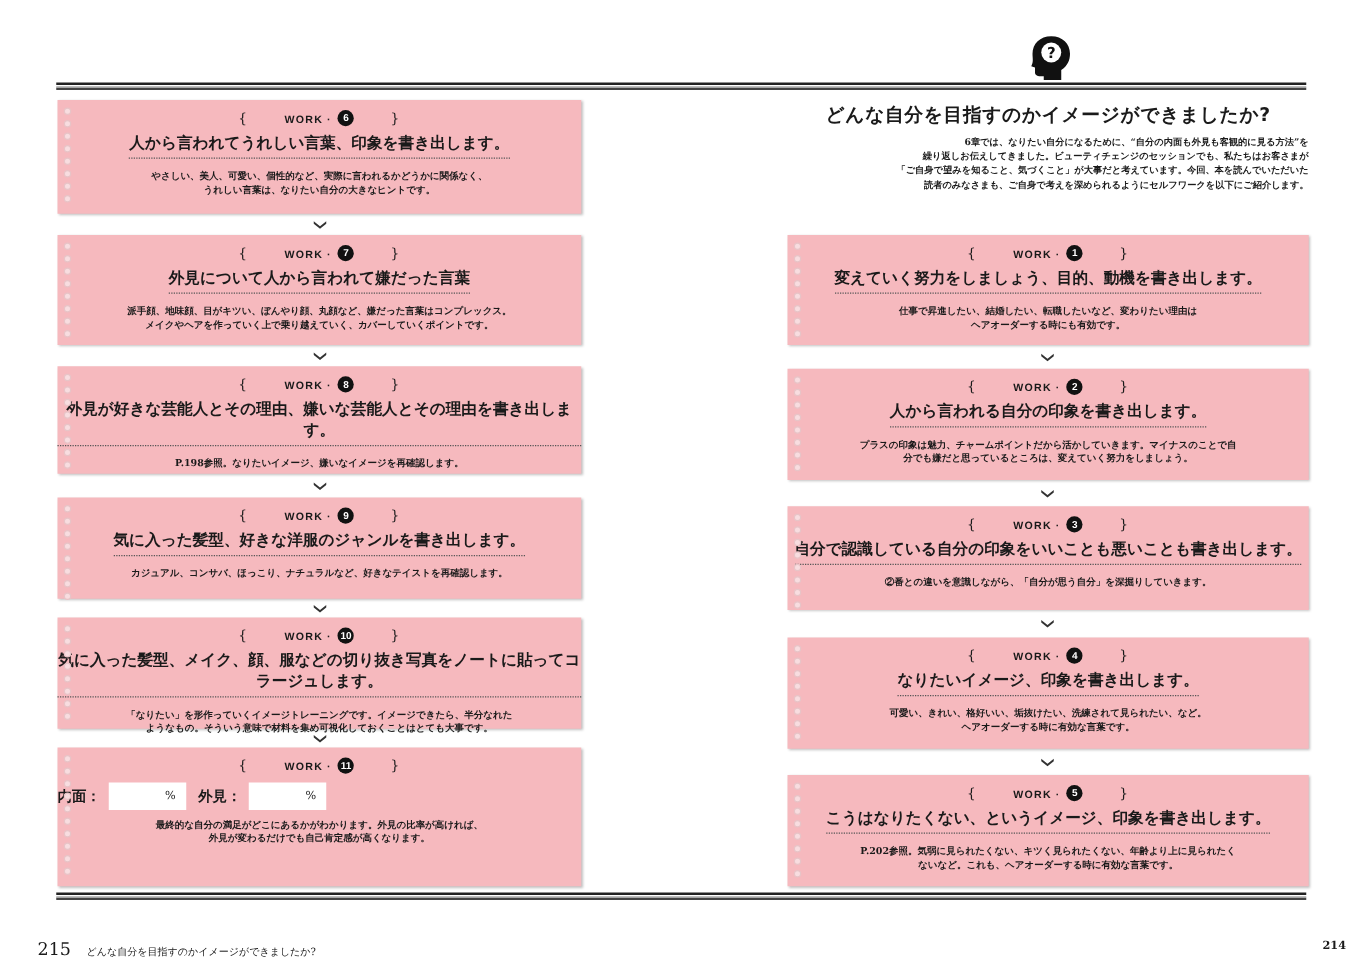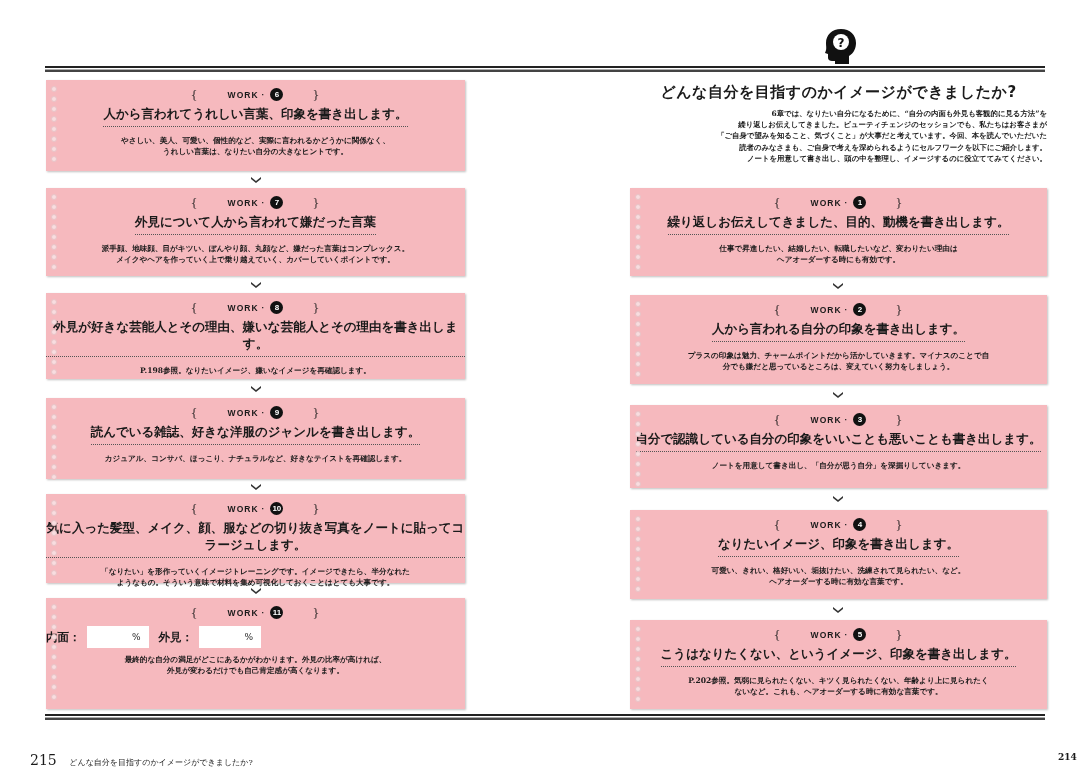--- a/index.html
+++ b/index.html
@@ -57,21 +57,20 @@
   <circle cx="17" cy="14" r="8" fill="#fff"></circle>
   <text x="17" y="18.5" text-anchor="middle" font-size="12" font-weight="bold" font-family="DejaVu Sans, sans-serif" fill="#111">?</text>
 </svg>
 
 <div class="right-title">どんな自分を目指すのかイメージができましたか?</div>
 <div class="intro">
   <div>6章では、なりたい自分になるために、“自分の内面も外見も客観的に見る方法”を</div>
   <div>繰り返しお伝えしてきました。ビューティチェンジのセッションでも、私たちはお客さまが</div>
   <div>「ご自身で望みを知ること、気づくこと」が大事だと考えています。今回、本を読んでいただいた</div>
   <div>読者のみなさまも、ご自身で考えを深められるようにセルフワークを以下にご紹介します。</div>
-  <div>ノートを用意して書き出し、頭の中を整理し、イメージするのに役立ててみてください。</div>
 </div>
 
 <div id="cards">
     <div class="card" style="left: 46px; top: 80px; width: 419px; height: 91px;">
       <div class="holes">
         <div class="hole"></div>
         <div class="hole"></div>
         <div class="hole"></div>
         <div class="hole"></div>
         <div class="hole"></div>
@@ -159,21 +158,21 @@
         <div class="hole"></div>
         <div class="hole"></div>
       </div>
       <div class="work-label">
         <span class="bracket">{</span>
         <span>WORK</span>
         <span>·</span>
         <span class="badge">9</span>
         <span class="bracket">}</span>
       </div>
-      <div><span class="card-title">読んでいる雑誌、好きな洋服のジャンルを書き出します。</span></div>
+      <div><span class="card-title">気に入った髪型、好きな洋服のジャンルを書き出します。</span></div>
       <div class="card-desc">
         <div>カジュアル、コンサバ、ほっこり、ナチュラルなど、好きなテイストを再確認します。</div>
       </div>
     </div>
     <svg class="chev" viewBox="0 0 12 8" style="left: 250px; top: 483px;">
       <path d="M1 1 L6 5 L11 1 L11 3 L6 7 L1 3 Z" fill="#333"></path>
     </svg>
     <div class="card" style="left: 46px; top: 494px; width: 419px; height: 89px;">
       <div class="holes">
         <div class="hole"></div>
@@ -243,21 +242,21 @@
         <div class="hole"></div>
         <div class="hole"></div>
       </div>
       <div class="work-label">
         <span class="bracket">{</span>
         <span>WORK</span>
         <span>·</span>
         <span class="badge">1</span>
         <span class="bracket">}</span>
       </div>
-      <div><span class="card-title">繰り返しお伝えしてきました、目的、動機を書き出します。</span></div>
+      <div><span class="card-title">変えていく努力をしましょう、目的、動機を書き出します。</span></div>
       <div class="card-desc">
         <div>仕事で昇進したい、結婚したい、転職したいなど、変わりたい理由は</div>
         <div>ヘアオーダーする時にも有効です。</div>
       </div>
     </div>
     <svg class="chev" viewBox="0 0 12 8" style="left: 832px; top: 282px;">
       <path d="M1 1 L6 5 L11 1 L11 3 L6 7 L1 3 Z" fill="#333"></path>
     </svg>
     <div class="card" style="left: 630px; top: 295px; width: 417px; height: 89px;">
       <div class="holes">
@@ -299,21 +298,21 @@
       </div>
       <div class="work-label">
         <span class="bracket">{</span>
         <span>WORK</span>
         <span>·</span>
         <span class="badge">3</span>
         <span class="bracket">}</span>
       </div>
       <div><span class="card-title">自分で認識している自分の印象をいいことも悪いことも書き出します。</span></div>
       <div class="card-desc">
-        <div>ノートを用意して書き出し、「自分が思う自分」を深掘りしていきます。</div>
+        <div>②番との違いを意識しながら、「自分が思う自分」を深掘りしていきます。</div>
       </div>
     </div>
     <svg class="chev" viewBox="0 0 12 8" style="left: 832px; top: 495px;">
       <path d="M1 1 L6 5 L11 1 L11 3 L6 7 L1 3 Z" fill="#333"></path>
     </svg>
     <div class="card" style="left: 630px; top: 510px; width: 417px; height: 89px;">
       <div class="holes">
         <div class="hole"></div>
         <div class="hole"></div>
         <div class="hole"></div>

